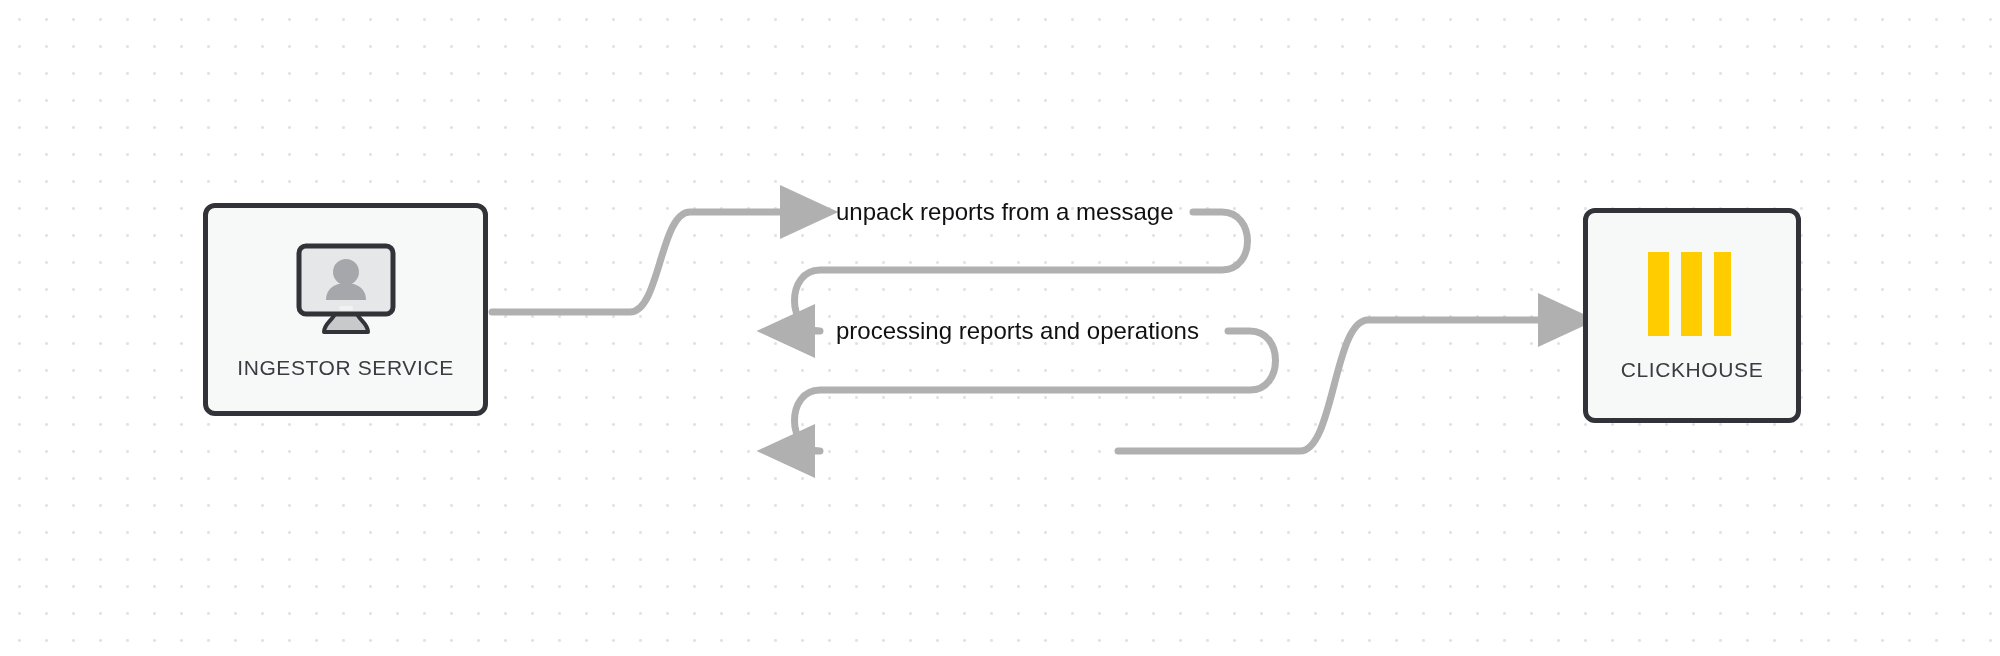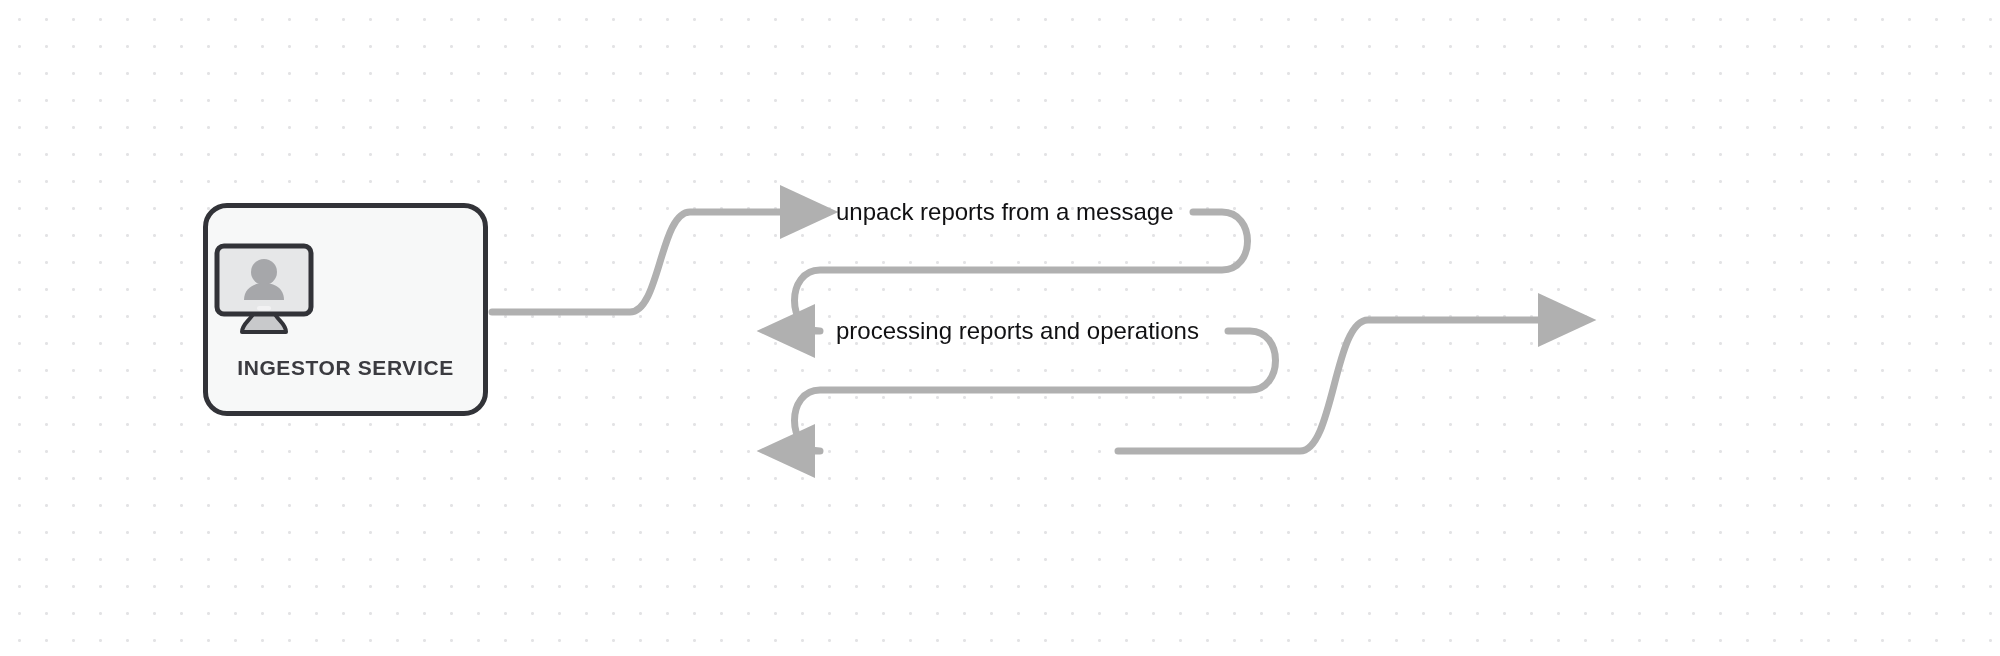--- a/index.html
+++ b/index.html
@@ -27,25 +27,25 @@
     width: 2000px;
     height: 656px;
   }
 
   
   .node {
     position: absolute;
     box-sizing: border-box;
     background: #f7f8f8;
     border: 5px solid #323338;
-    border-radius: 24px;
+    border-radius: 12px;
     display: flex;
     flex-direction: column;
+    align-items: center;
     justify-content: center;
-    font-weight: bold;
   }
   .node-label {
     font-size: 21px;
     letter-spacing: 0.6px;
     color: #3b3b40;
     text-align: center;
     white-space: nowrap;
   }
 
   #node-ingestor {
@@ -119,17 +119,27 @@
 
         <circle cx="56" cy="32" r="13" fill="#a6a7aa"></circle>
         <path d="M36 60 C36 48 46 43 56 43 C66 43 76 48 76 60 Z" fill="#a6a7aa"></path>
 
         <rect x="49" y="66" width="14" height="4.5" rx="2.2" fill="#f2f2f3"></rect>
       </svg>
     </span>
     <div class="node-label">INGESTOR SERVICE</div>
   </div>
 
+  <div class="node" id="node-clickhouse">
+    <span class="icon-wrap">
+      <svg class="clickhouse-icon" viewBox="0 0 92 88" xmlns="http://www.w3.org/2000/svg">
+        <rect x="2" y="2" width="21" height="84" fill="#ffcc00"></rect>
+        <rect x="35" y="2" width="21" height="84" fill="#ffcc00"></rect>
+        <rect x="68" y="2" width="17" height="84" fill="#ffcc00"></rect>
+      </svg>
+    </span>
+    <div class="node-label">CLICKHOUSE</div>
+  </div>
 
   <div class="edge-label" id="edge-label-0">unpack reports from a message</div>
   <div class="edge-label" id="edge-label-1">processing reports and operations</div>
 
 </div>
 
 </body></html>

